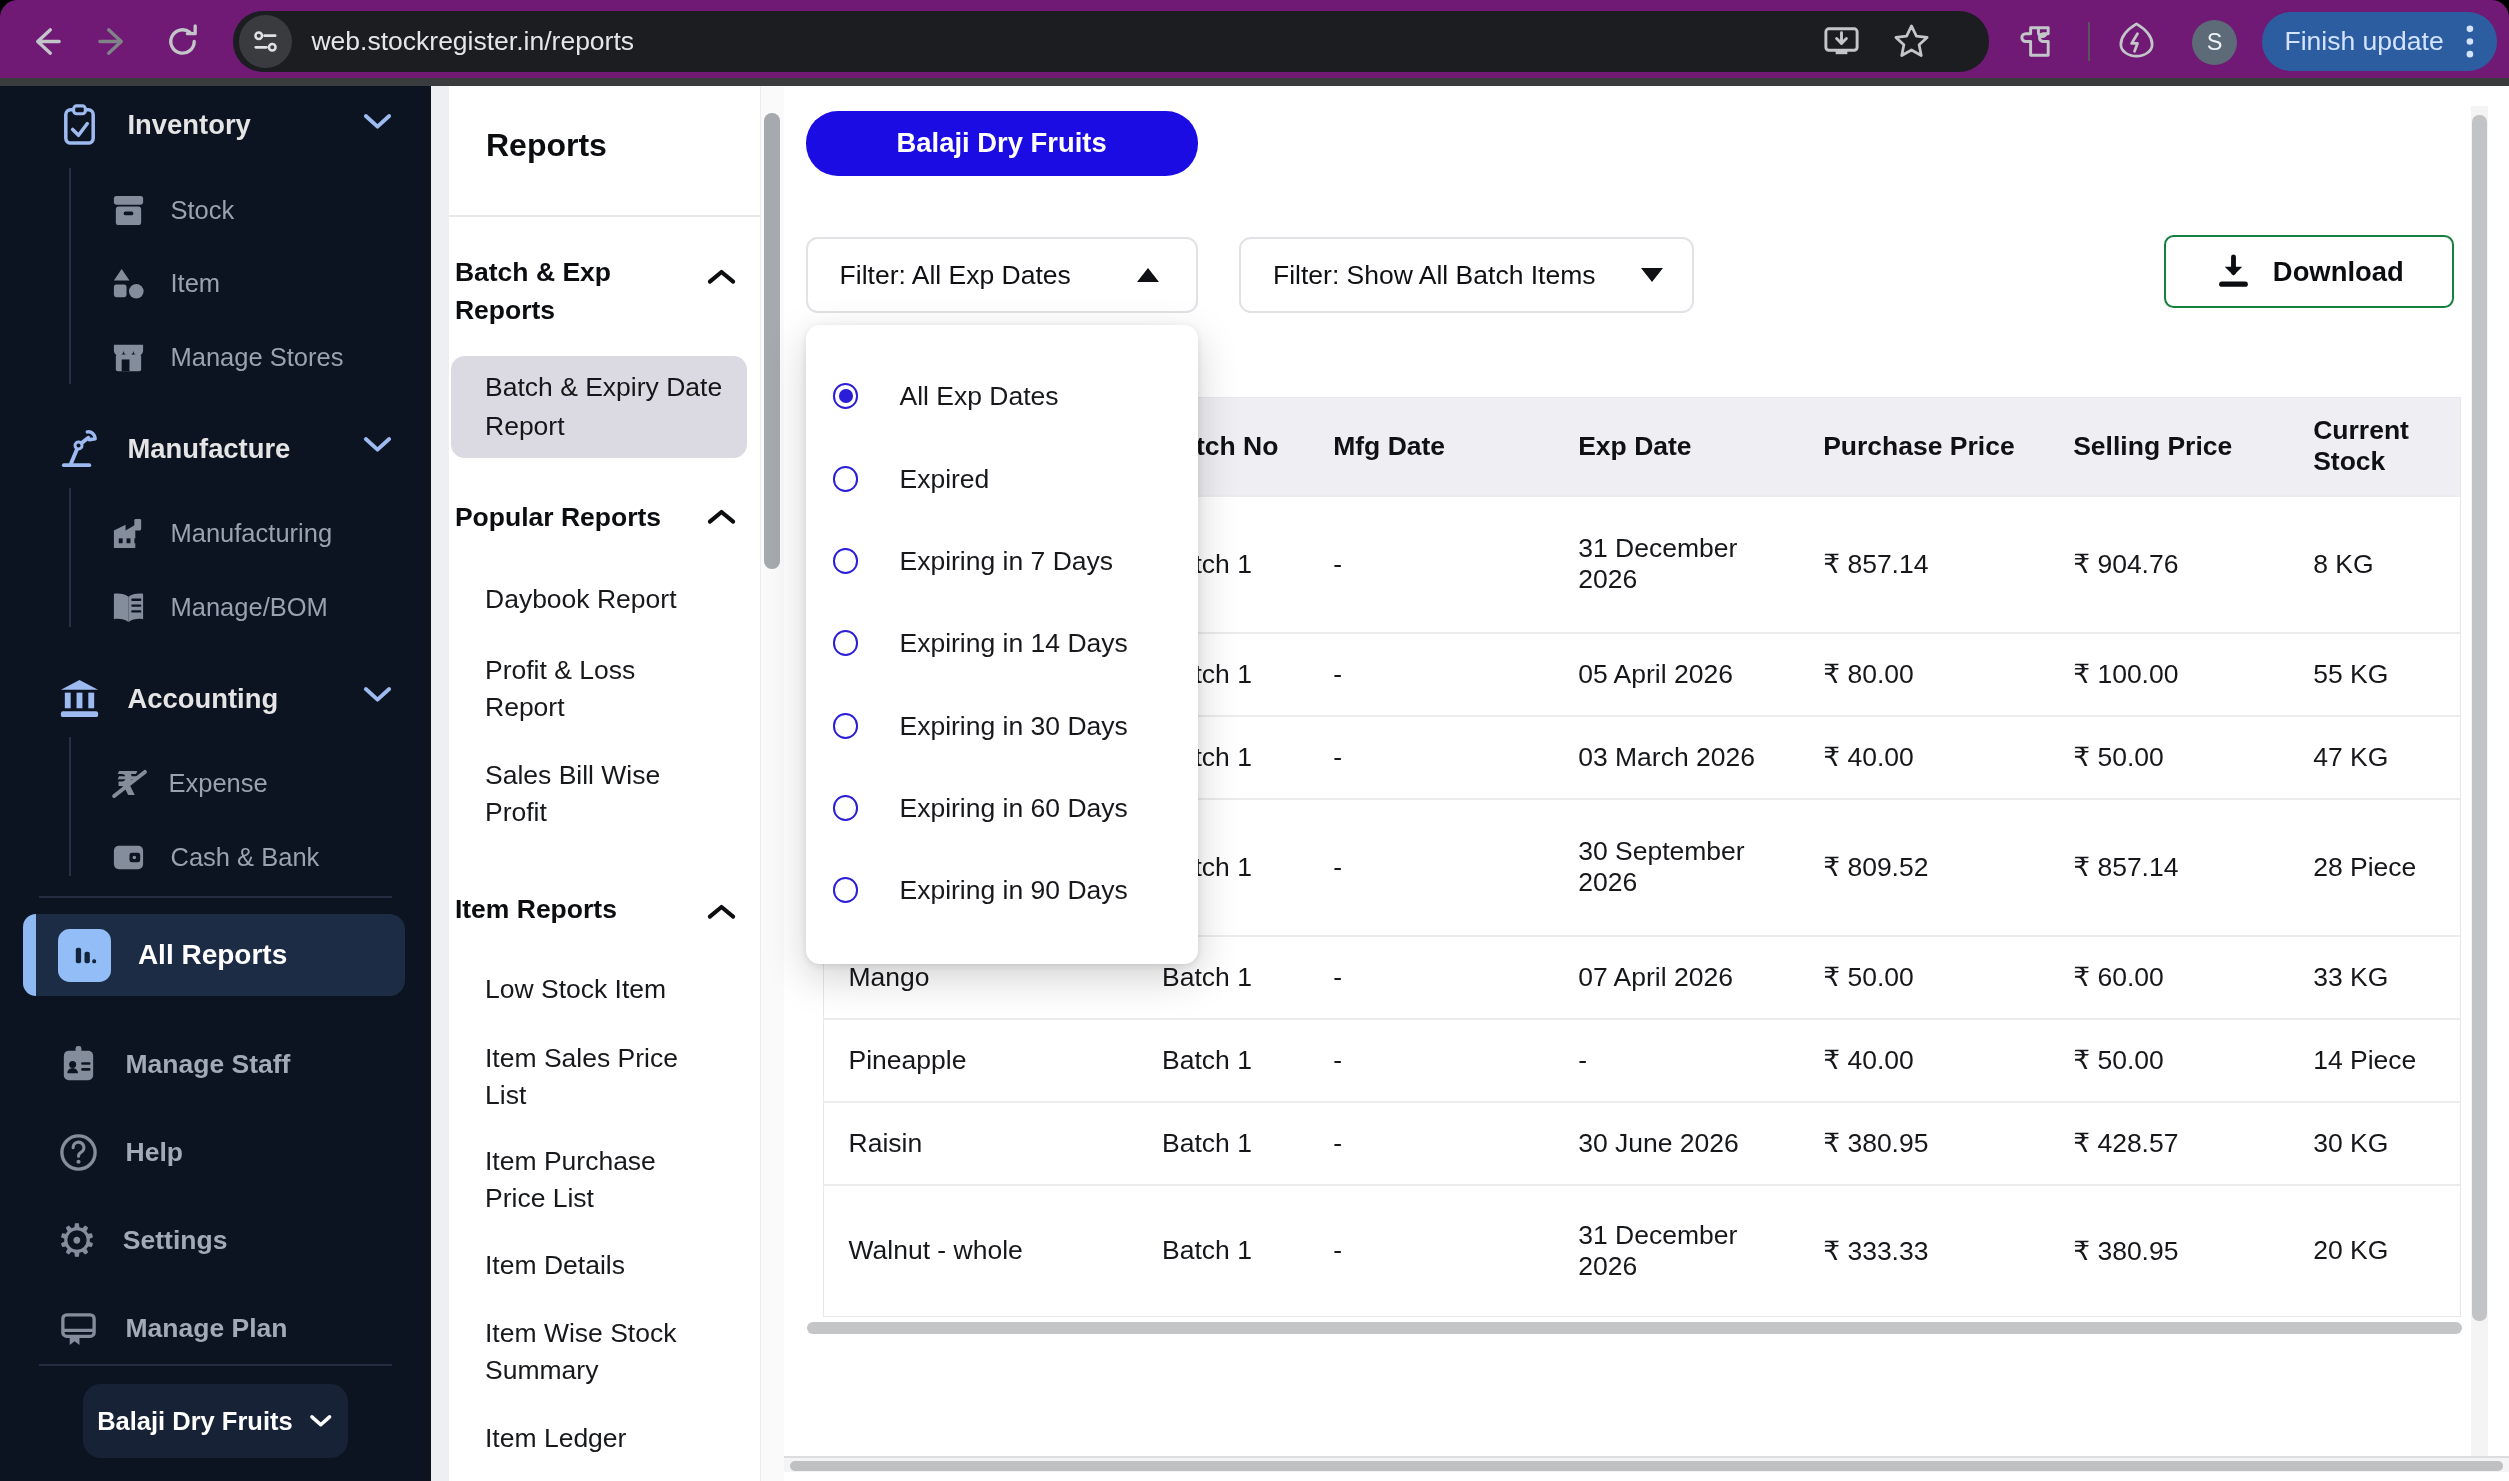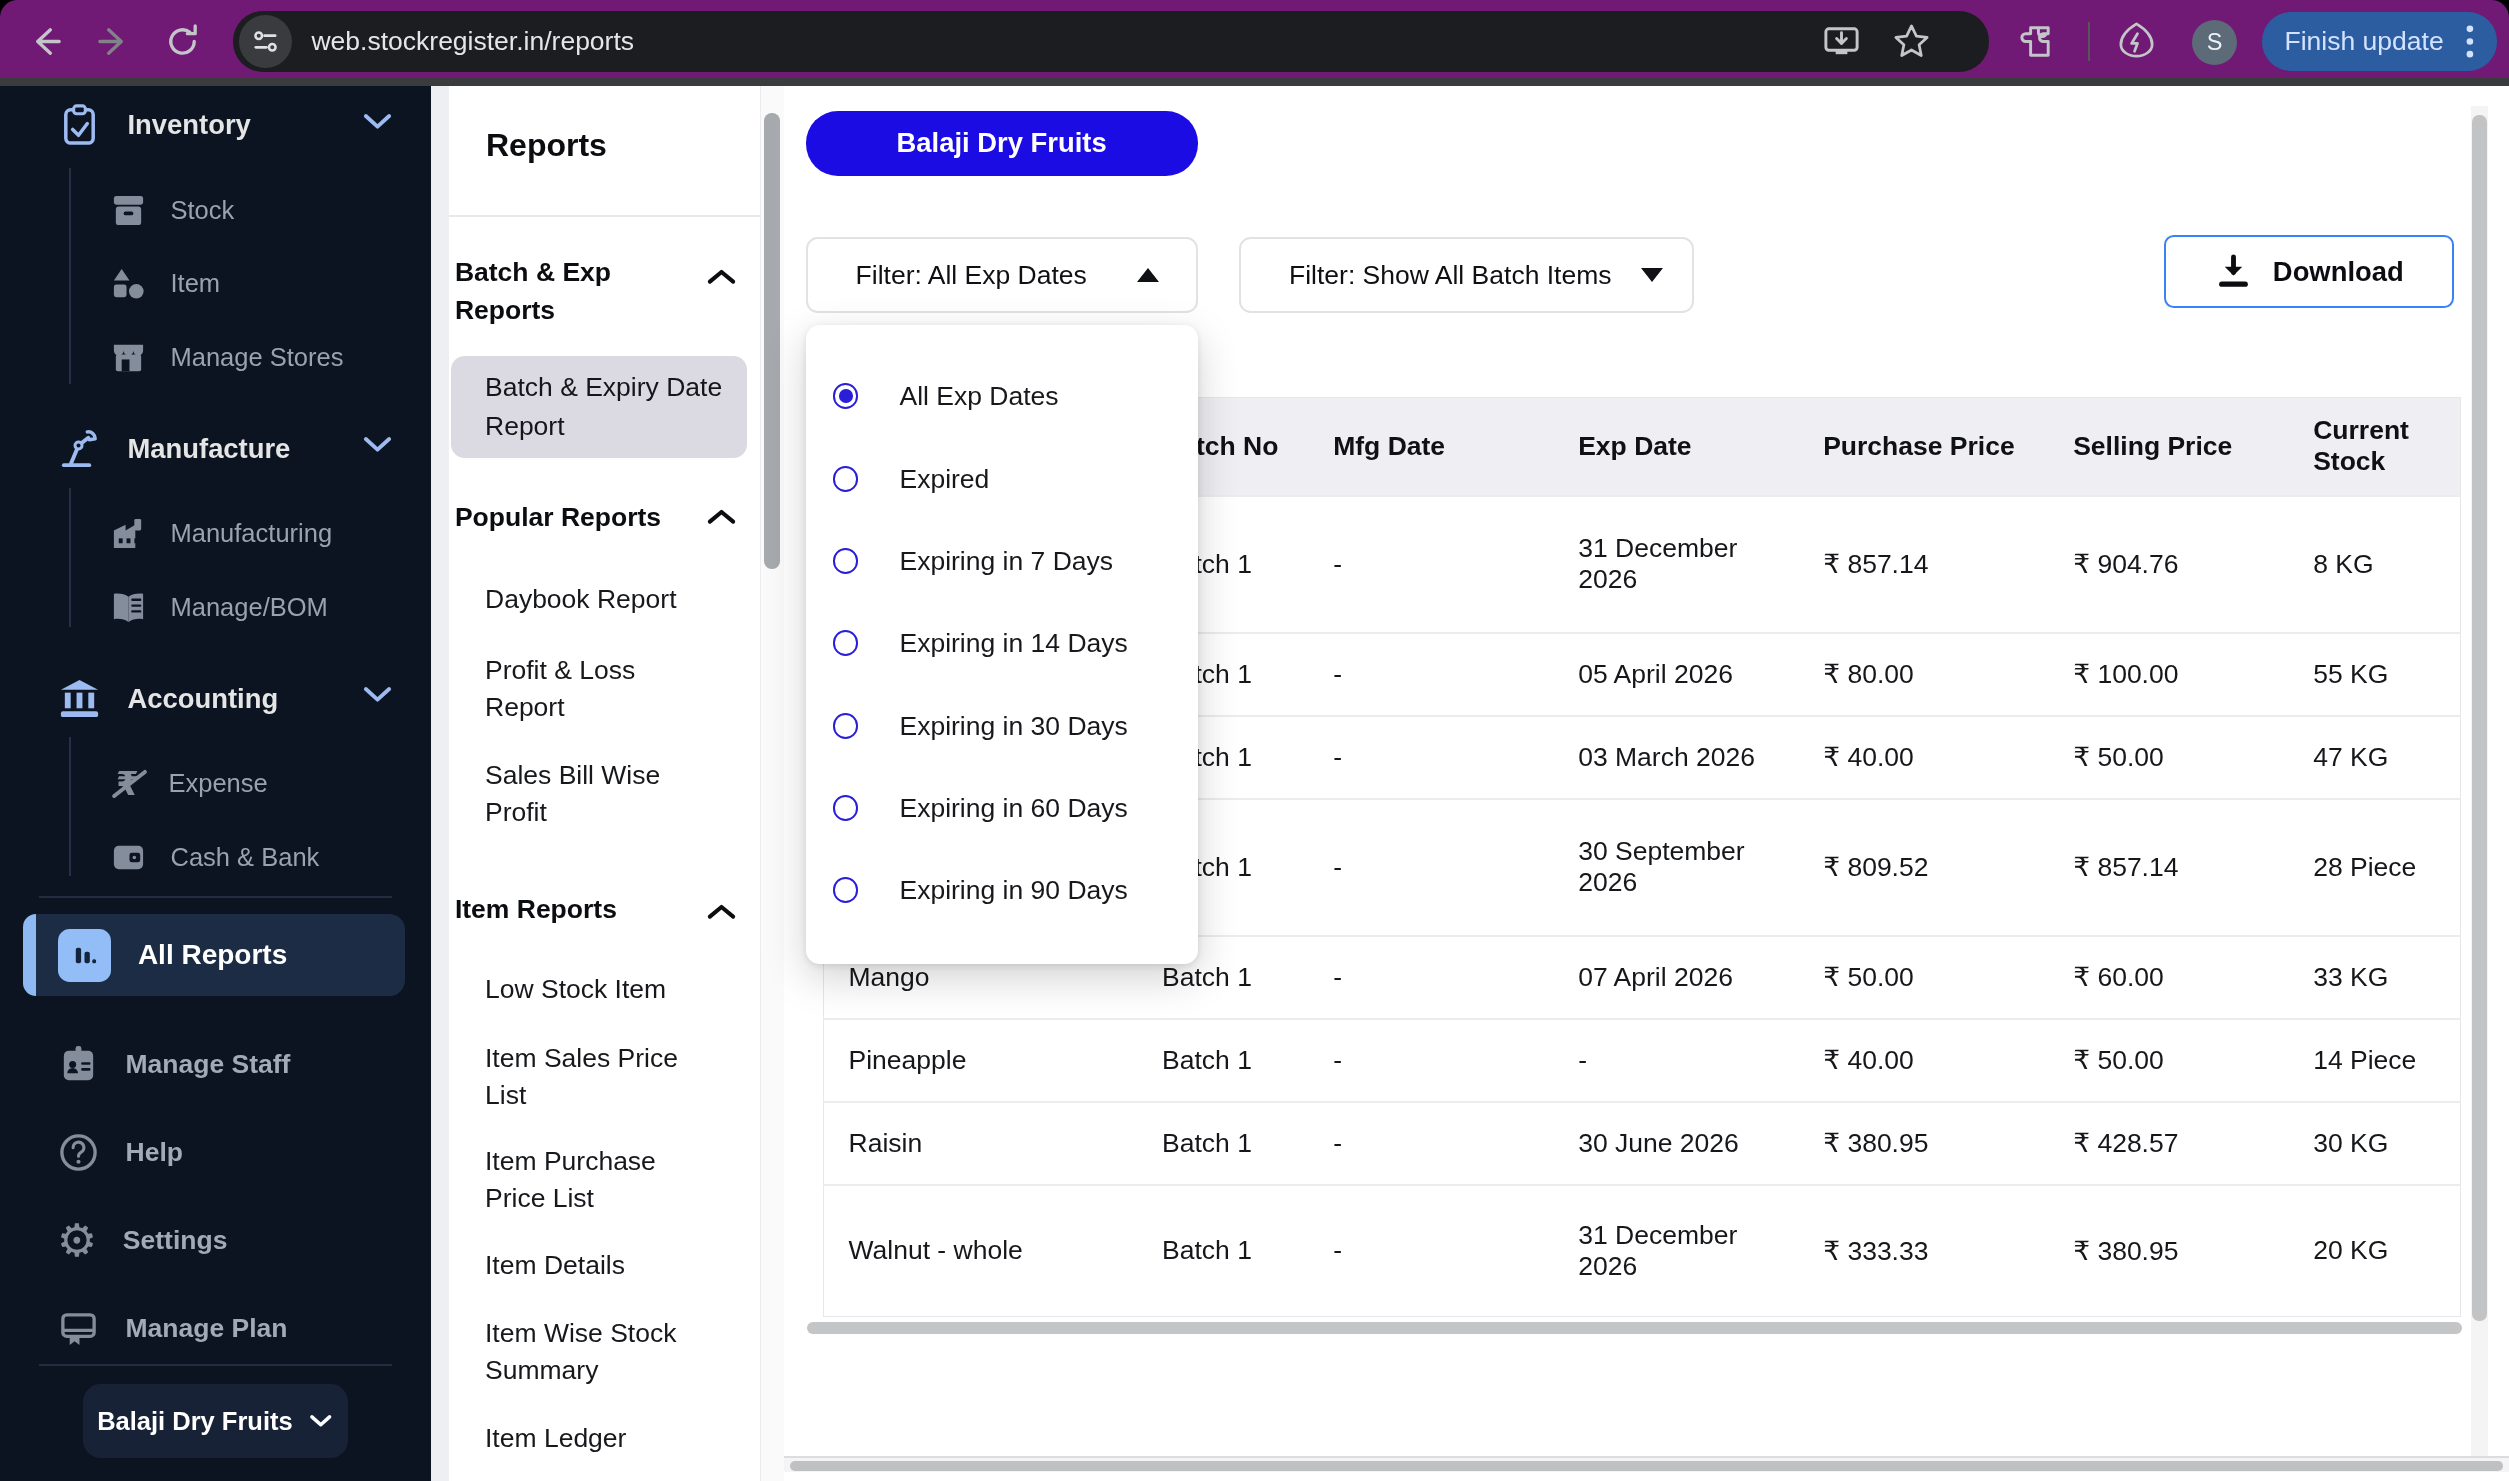--- a/index.html
+++ b/index.html
@@ -54,25 +54,25 @@
   .panel-div { position:absolute; left:0; top:129px; width:311px; height:2px; background:#e9e9ec; }
   .sect-head { position:absolute; left:5.9px; width:245px; font-size:26.5px; font-weight:700; color:#0c0d10; line-height:38px; }
   .chev-up { position:absolute; left:257px; }
   .sel-pill { position:absolute; left:2px; top:270px; width:296px; height:102px; background:#dbd9e1; border-radius:13.7px; display:flex; align-items:center; }
   .sel-pill .txt { margin-left:34px; width:253px; font-size:26.5px; color:#15161a; line-height:39px; }
   .rep-item { position:absolute; left:36px; width:225px; font-size:26.5px; color:#17181b; line-height:37px; }
 
   
   .store-pill { position:absolute; left:21.6px; top:24.5px; width:392px; height:65px; background:#1c0ce4; border-radius:32px; display:flex; align-items:center; justify-content:center; }
   .store-pill span { color:#fff; font-size:27.4px; font-weight:700; }
-  .filter-box { position:absolute; top:151px; height:76px; background:#fff; border:2px solid #e0e2e6; border-radius:11.8px; display:flex; align-items:center;padding-left:16px; }
+  .filter-box { position:absolute; top:151px; height:76px; background:#fff; border:2px solid #e0e2e6; border-radius:11.8px; display:flex; align-items:center; }
   .filter-box .txt { font-size:26.5px; color:#0f1013; font-weight:500; }
   .caret-up { width:0; height:0; border-left:11.8px solid transparent; border-right:11.8px solid transparent; border-bottom:14.7px solid #101114; }
   .caret-down { width:0; height:0; border-left:11.8px solid transparent; border-right:11.8px solid transparent; border-top:14.7px solid #101114; }
-  .download-btn { position:absolute; left:1380px; top:149px; width:290px; height:73px; background:#fff; border:2px solid #3b82f6; border-radius:9.8px; display:flex; align-items:center; justify-content:center; gap:19.6px; }
+  .download-btn { position:absolute; left:1380px; top:149px; width:290px; height:73px; background:#fff; border:2px solid #15803d; border-radius:9.8px; display:flex; align-items:center; justify-content:center; gap:19.6px; }
   .download-btn span { font-size:27.4px; font-weight:600; color:#0c0d10; }
 
   table.report { position:absolute; left:39px; top:311px; width:1637px; border-collapse:collapse; table-layout:fixed; border:1px solid #e7e7ea; }
   table.report th { background:#efeef2; font-size:26.5px; font-weight:700; color:#101114; text-align:left; height:98px; vertical-align:middle; }
   table.report td { font-size:26.5px; color:#16171a; vertical-align:middle; border-top:2px solid #ececef; background:#fff; }
   .c0 { width:319px; padding-left:24.5px; }
   .c1 { width:176px; padding-left:19.6px; }
   .c2 { width:245px; padding-left:14.7px; }
   .c3 { width:245px; padding-left:14.7px; padding-right:29px; }
   .c4 { width:250px; padding-left:14.7px; }

